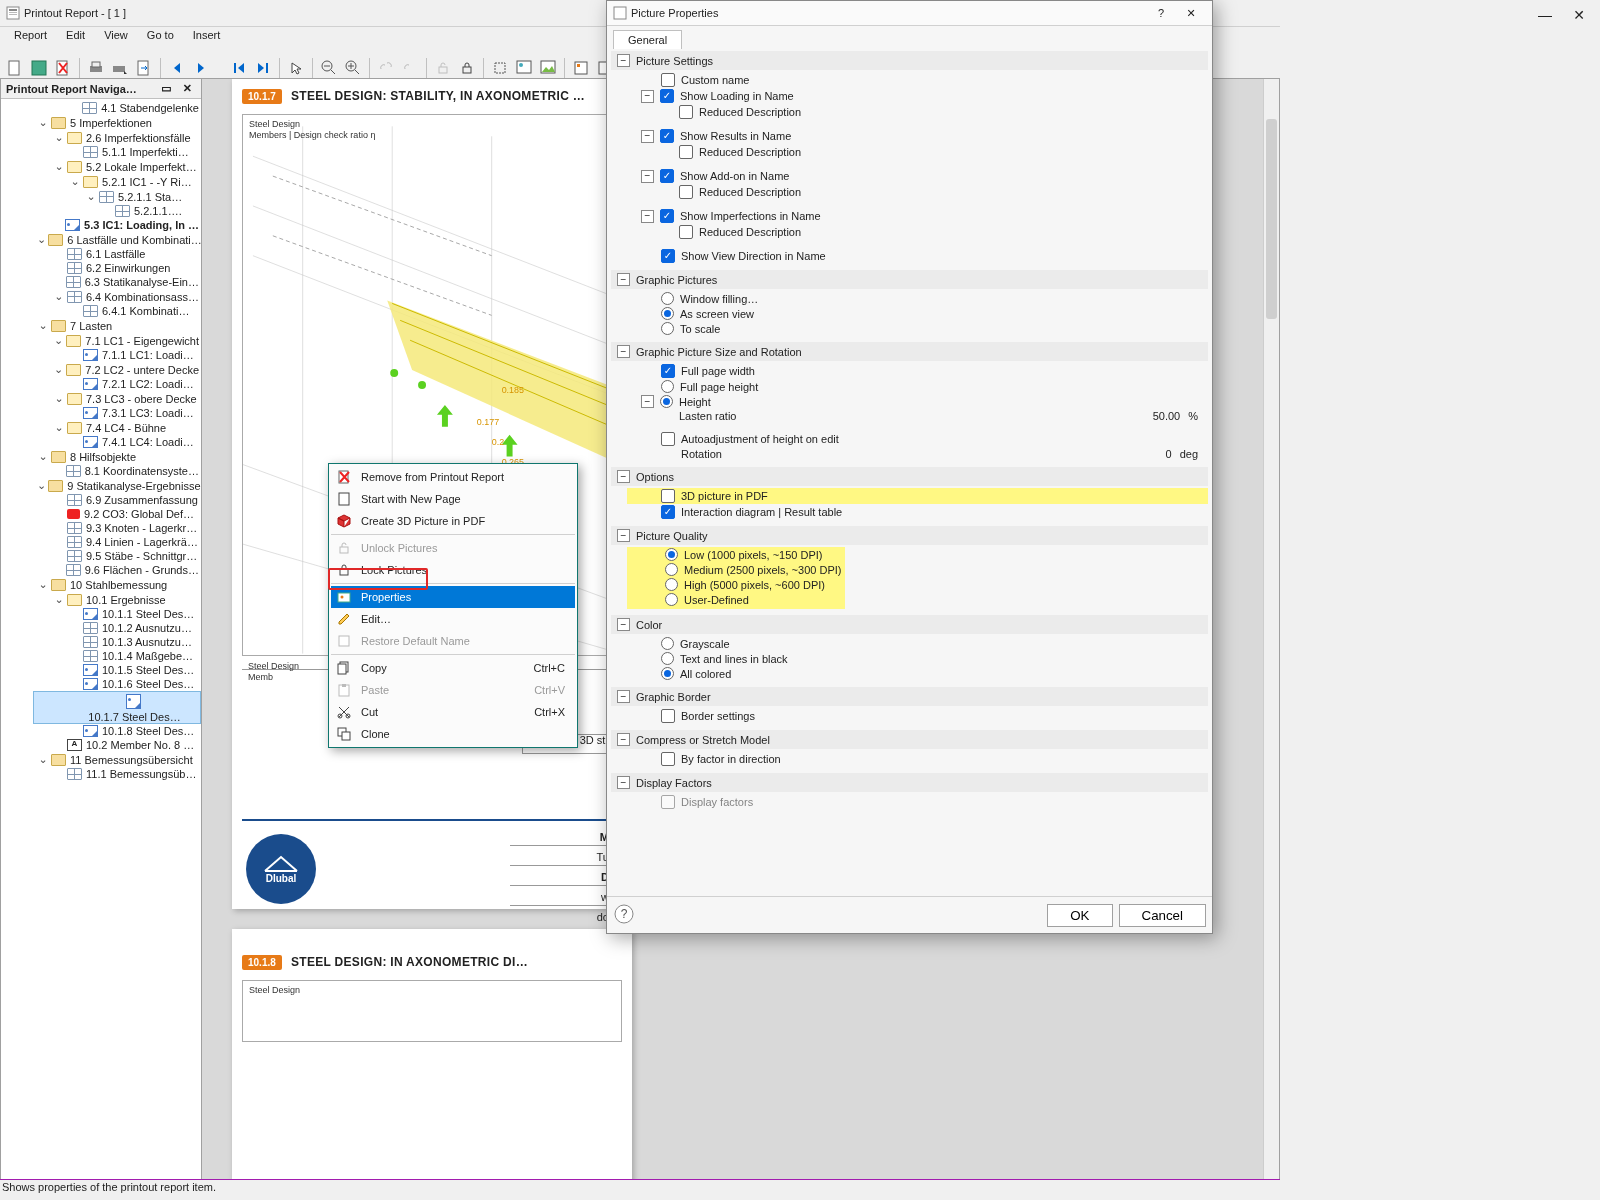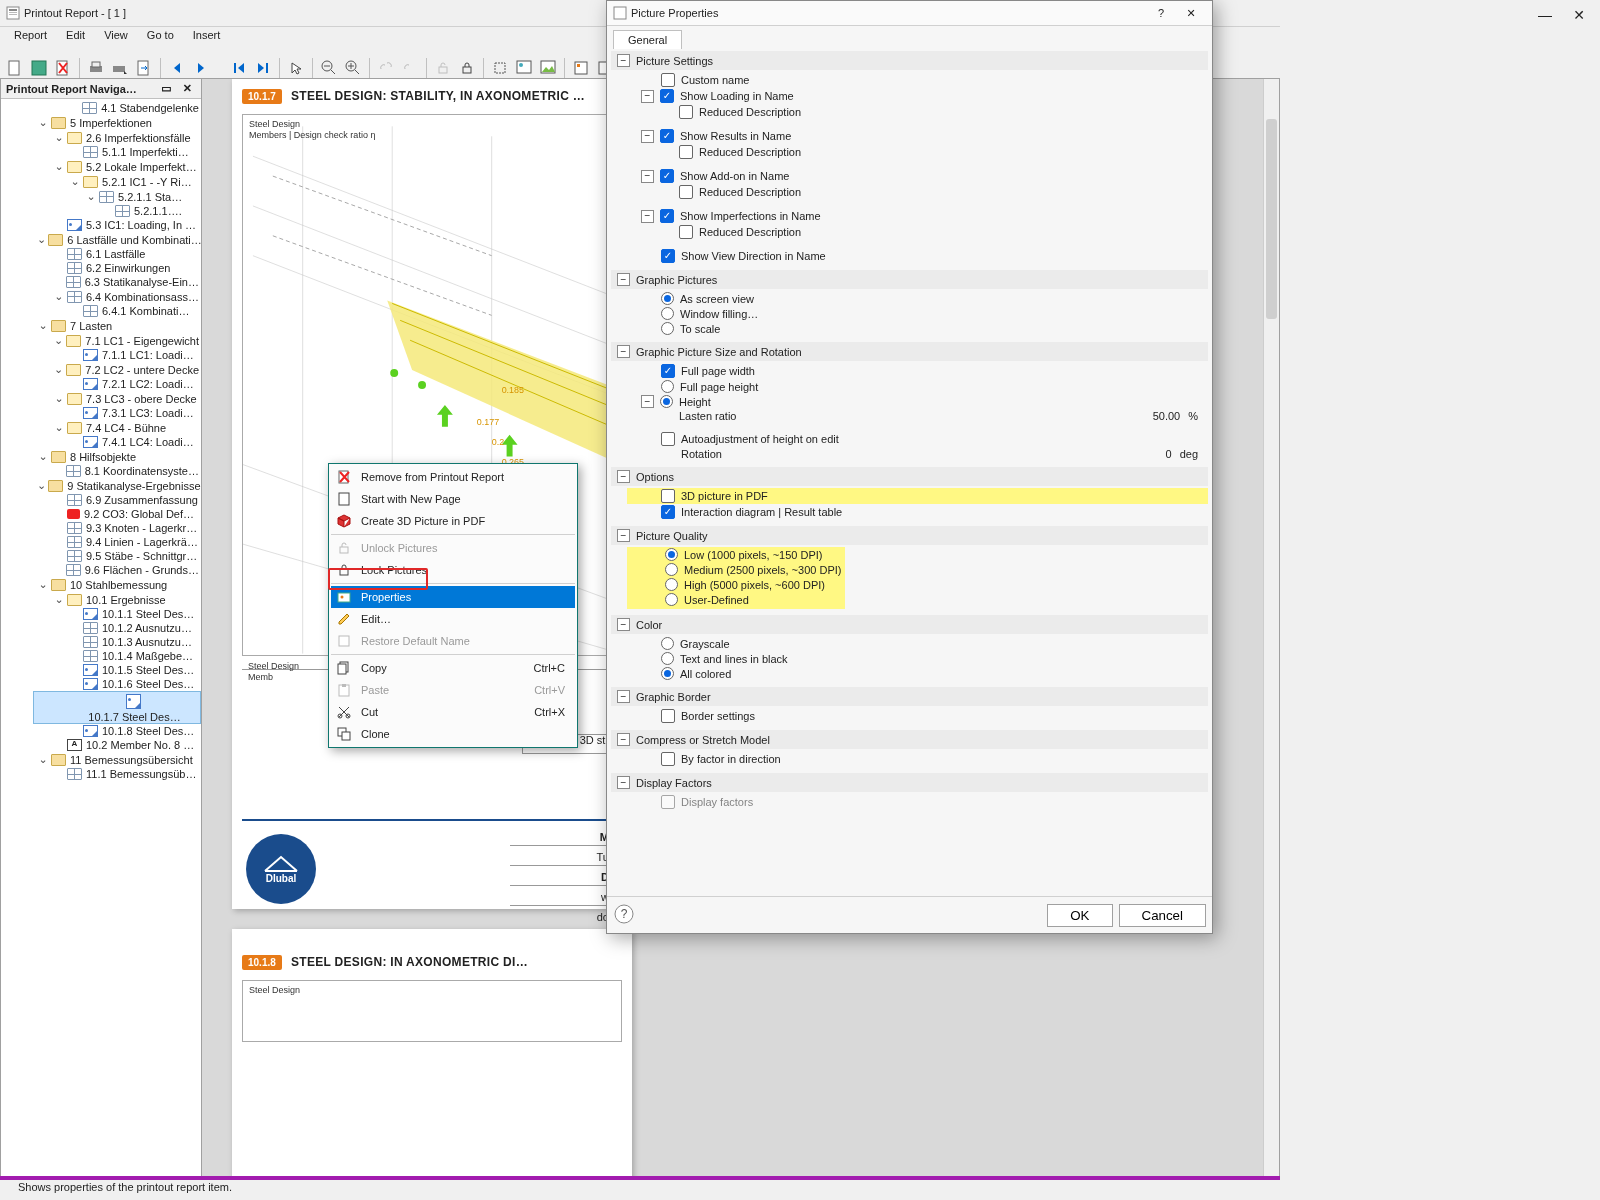--- a/index.html
+++ b/index.html
@@ -78,21 +78,21 @@
   .cb{width:12px;height:12px;border:1px solid #666;border-radius:2px;display:inline-flex;align-items:center;justify-content:center;background:#fff;}
   .cb.on{background:#0a66e0;border-color:#0a66e0;color:white;}
   .cb.on:after{content:"✓";font-size:10px;line-height:1;color:#fff;}
   .rb{width:11px;height:11px;border:1px solid #666;border-radius:50%;background:#fff;position:relative;}
   .rb.on:after{content:"";position:absolute;inset:2px;border-radius:50%;background:#0a66e0;}
   .valright{margin-left:auto;padding-right:6px;display:flex;gap:8px;}
   .hl{background:var(--yellow);}
   .btns{border-top:1px solid #d0d0d0;padding:6px;display:flex;align-items:center;justify-content:flex-end;gap:6px;}
   .btns .help{margin-right:auto;}
   button.dlg{background:#fff;border:1px solid #a0a0a0;padding:3px 22px;}
-  .status{position:absolute;left:0;right:0;bottom:0;height:18px;background:var(--bg);border-top:4px solid #a21caf;padding:1px 18px;}
+  .status{position:absolute;left:0;right:0;bottom:0;height:18px;background:var(--bg);border-top:1px solid #a21caf;padding:1px 2px;}
   .outer-controls{position:absolute;top:5px;right:6px;display:flex;gap:4px;z-index:60;}
   .outer-controls span{width:30px;height:20px;display:inline-flex;align-items:center;justify-content:center;font-size:14px;}
   .vscroll{position:absolute;right:0;top:0;bottom:0;width:15px;background:#f0f0f0;border-left:1px solid #cdcdcd;}
   .vscroll .thumb{position:absolute;left:2px;right:2px;top:40px;height:200px;background:#cfcfcf;border-radius:3px;}
 </style>
 </head>
 <body>
 
 <div class="outer-controls">
   <span>—</span>
@@ -311,21 +311,21 @@
           <div class="tree-item" style="padding-left: 52px;">
             <span class="tog">⌄</span>
             <span class="ic ic-grid"></span>
             <span>5.2.1.1 Sta…</span>
           </div>
           <div class="tree-item" style="padding-left: 68px;">
             <span class="tog"></span>
             <span class="ic ic-grid"></span>
             <span>5.2.1.1….</span>
           </div>
-          <div class="tree-item" style="padding-left: 20px;">
+          <div class="tree-item" style="padding-left: 20px; font-weight: bold;">
             <span class="tog"></span>
             <span class="ic ic-pic"></span>
             <span>5.3 IC1: Loading, In …</span>
           </div>
           <div class="tree-item" style="padding-left: 4px;">
             <span class="tog">⌄</span>
             <span class="ic ic-folder"></span>
             <span>6 Lastfälle und Kombinati…</span>
           </div>
           <div class="tree-item" style="padding-left: 20px;">
@@ -788,27 +788,27 @@
     </div>
 
     <div class="sect">
       <div class="sect-head">
           <span class="etoggle">−</span>
           <span>Graphic Pictures</span>
         </div>
       <div class="sect-body">
         <div class="line">
             <span style="width:14px"></span>
+            <span class="rb"></span>
+            <span>Window filling…</span>
+          </div>
+        <div class="line">
+            <span style="width:14px"></span>
             <span class="rb on"></span>
             <span>As screen view</span>
-          </div>
-        <div class="line">
-            <span style="width:14px"></span>
-            <span class="rb"></span>
-            <span>Window filling…</span>
           </div>
         <div class="line">
             <span style="width:14px"></span>
             <span class="rb"></span>
             <span>To scale</span>
           </div>
       </div>
     </div>
 
     <div class="sect">

